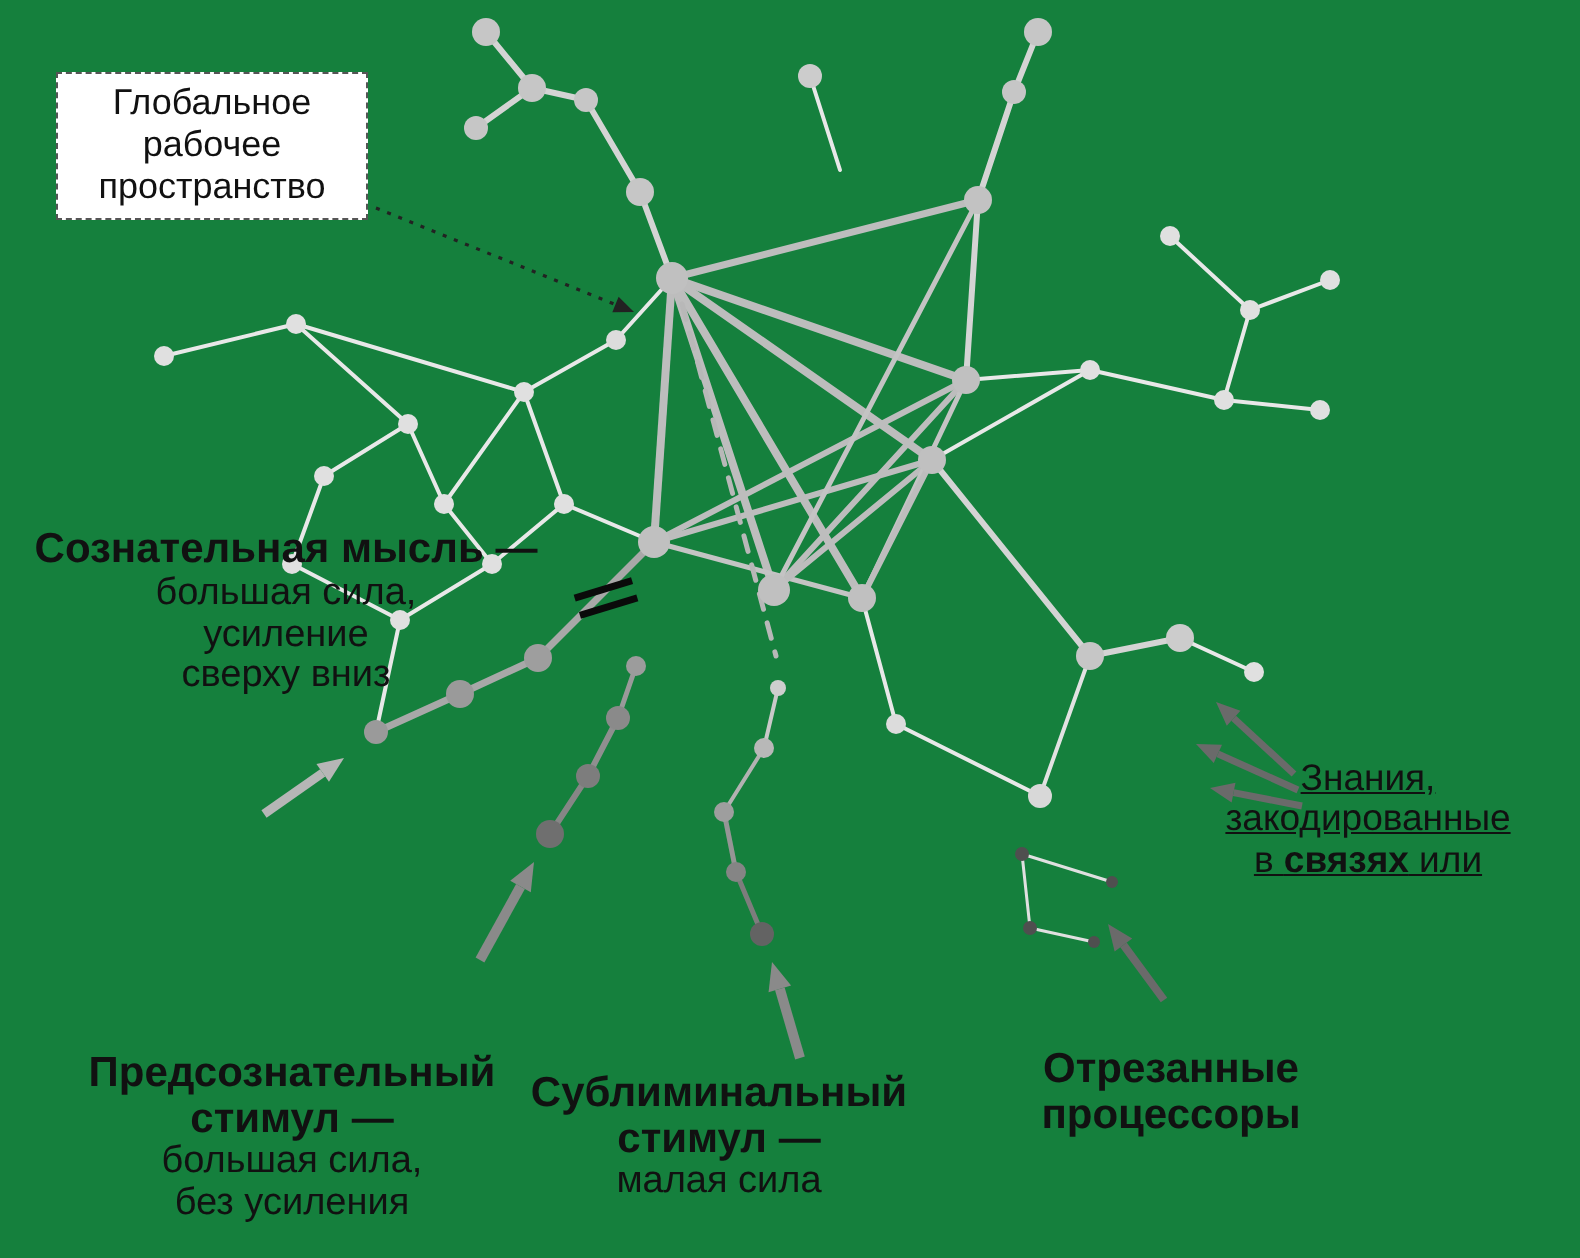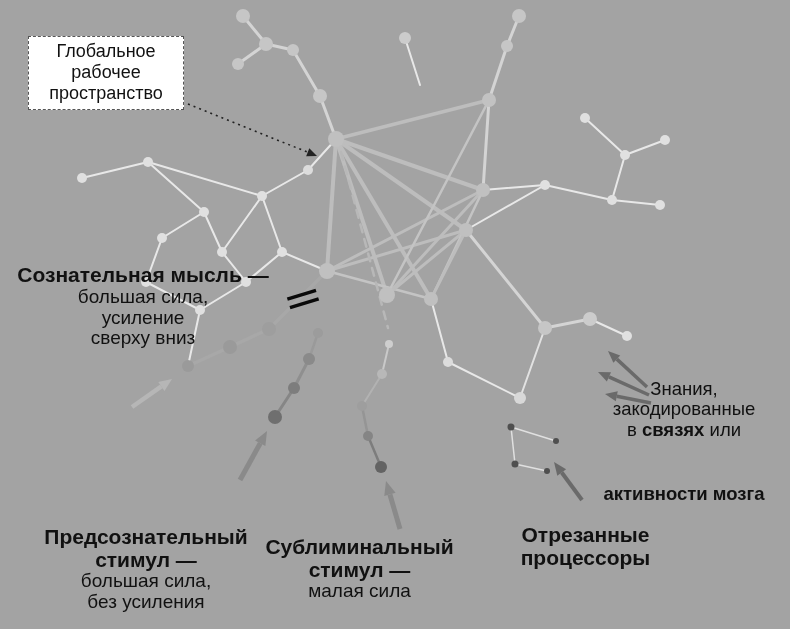--- a/index.html
+++ b/index.html
@@ -1,24 +1,24 @@
 <!DOCTYPE html>
 <html><head>
 <meta charset="utf-8">
 <style>
   html,body{margin:0;padding:0;background:#ffffff;}
   body{font-family:"Liberation Sans", sans-serif;color:#111;}
-  .stage{position:relative;width:790px;height:629px;background:#a3a3a3;overflow:hidden;}
+  .stage{position:relative;width:790px;height:629px;background:#15803d;overflow:hidden;}
   .stage svg{position:absolute;left:0;top:0;}
   .lbl{position:absolute;text-align:center;line-height:1.1;font-size:19px;}
   .t{font-weight:700;font-size:21px;line-height:1.08;}
   .bd{font-weight:700;margin-top:44px;}
   .box{position:absolute;left:28px;top:36px;width:150px;border:1.5px dashed #555;
        padding:4px 2px;text-align:center;font-size:18px;line-height:1.18;background:#fff;}
-  .k{font-size:18.5px;line-height:1.1;}
+  .k{font-size:18.5px;line-height:1.1;text-decoration:underline;}
 </style>
 </head>
 <body>
 
 <div class="stage">
 
   <svg id="net" width="790" height="629" viewBox="0 0 790 629">
       <line x1="82" y1="178" x2="148" y2="162" stroke="#e8e8e8" stroke-width="2" stroke-linecap="round"></line>
       <line x1="148" y1="162" x2="204" y2="212" stroke="#e8e8e8" stroke-width="2" stroke-linecap="round"></line>
       <line x1="204" y1="212" x2="162" y2="238" stroke="#e8e8e8" stroke-width="2" stroke-linecap="round"></line>
@@ -181,21 +181,20 @@
   <div class="lbl" style="left:252px;top:536px;width:215px;text-align:center;">
     <div class="t">Сублиминальный</div>
     <div class="t">стимул —</div>
     <div>малая сила</div>
   </div>
 
   <div class="lbl k" style="left:580px;top:379px;width:208px;">
     <div>Знания,</div>
     <div>закодированные</div>
     <div><span>в </span><span class="bd">связях</span><span> или</span></div>
-    <div class="bd">активности мозга</div>
   </div>
 
   <div class="lbl" style="left:508px;top:503px;width:155px;margin-top:21px;">
     <div class="t">Отрезанные</div>
     <div class="t">процессоры</div>
   </div>
 
 </div>
 
 </body></html>

